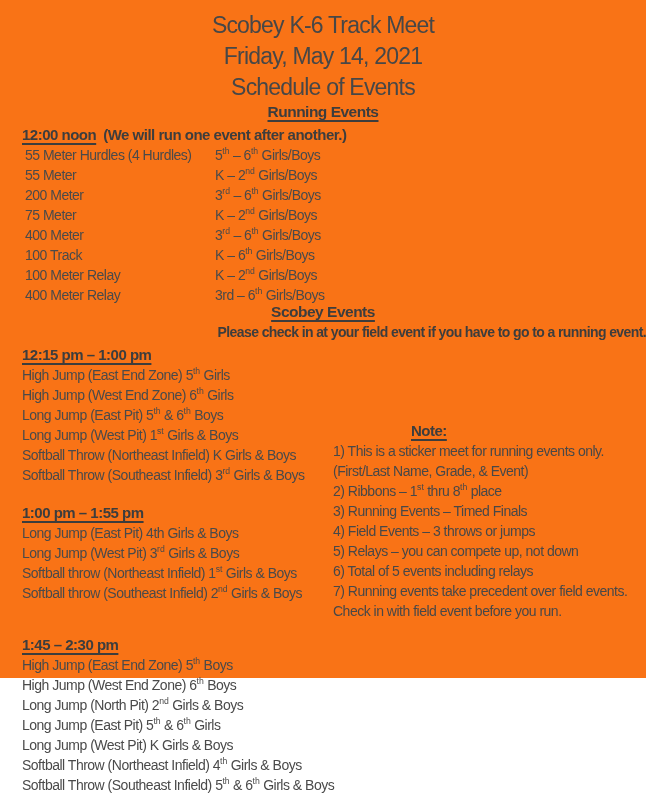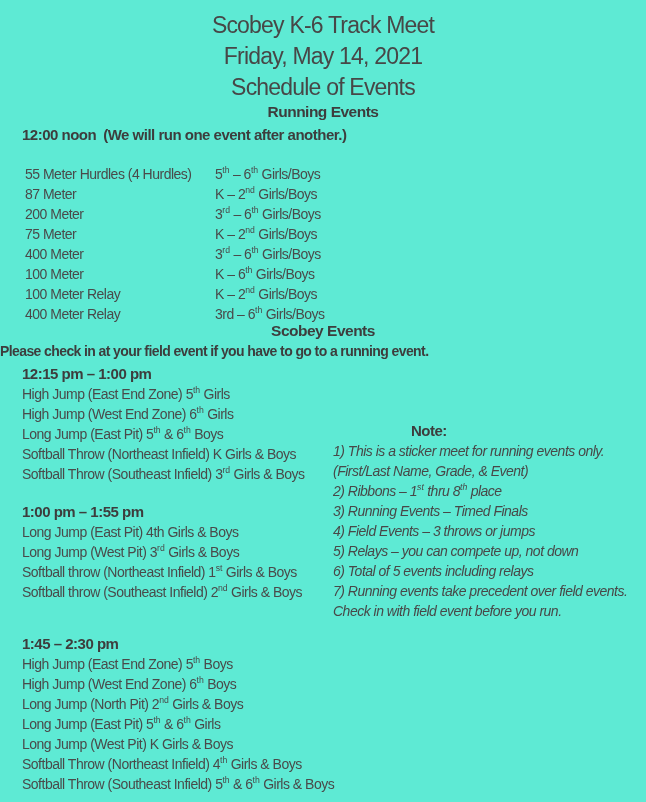--- a/index.html
+++ b/index.html
@@ -3,47 +3,47 @@
 <meta charset="utf-8">
 <style>
   * { margin:0; padding:0; box-sizing:border-box; }
   html, body { background:#ffffff; }
   body {
     width:646px; height:802px; overflow:hidden;
     font-family:"Liberation Sans", sans-serif;
     color:#4a4a4a; letter-spacing:-0.5px;
     -webkit-font-smoothing:antialiased;
   }
-  .doc { position:relative; width:646px; height:802px; background:#5eead4; }
+  .doc { position:relative; width:646px; height:678px; background:#f97316; }
 
   .titles { padding-top:10px; text-align:center; font-size:23px; line-height:31px; color:#474747; letter-spacing:-0.8px; }
 
   .sec-head { text-align:center; font-size:15.5px; font-weight:700; line-height:18px; color:#3d3d3d; }
   .sec-head.field { margin-top:-2px; }
-  .ul { text-decoration-thickness:1.5px; text-underline-offset:2.5px; }
+  .ul { text-decoration:underline; text-decoration-thickness:1.5px; text-underline-offset:2.5px; }
 
   .start-line { margin:4px 12px 0 22px; font-size:15px; font-weight:700; line-height:20px; color:#3d3d3d; }
   .start-label { margin-right:7px; }
 
-  .run-list { margin-left:25px;margin-top:19px; }
+  .run-list { margin-left:25px; }
   .run-row { display:flex; font-size:14px; line-height:20px; white-space:nowrap; }
   .run-name { width:190px; flex:0 0 190px; }
 
-  .instruction { margin-top:1px; text-align:left; font-size:14px; font-weight:700; line-height:21px; color:#3d3d3d; letter-spacing:-0.6px; }
+  .instruction { margin-top:1px; text-align:right; font-size:14px; font-weight:700; line-height:21px; color:#3d3d3d; letter-spacing:-0.6px; }
 
   .time-head { margin-left:22px; font-size:15px; font-weight:700; line-height:21px; color:#3d3d3d; }
   .tb-1 .time-head { margin-top:1px; }
   .tb-2 .time-head { margin-top:17px; }
   .tb-3 .time-head { margin-top:31px; }
   .field-list { margin-left:22px; font-size:14px; line-height:20px; }
   .field-item { white-space:nowrap; }
 
   .note-block { position:absolute; left:333px; top:421px; width:304px; font-size:14px; line-height:20px; }
   .note-head { margin-left:78px; margin-bottom:0px; font-size:15px; font-weight:700; line-height:20px; color:#3d3d3d; }
-  .note-item { color:#484848;font-style:italic; }
+  .note-item { color:#484848; }
 
   sup { font-size:62%; vertical-align:super; line-height:0; letter-spacing:0; }
 </style>
 </head>
 <body>
 
 <div class="doc">
 
   <div class="titles">
     <div>Scobey K-6 Track Meet</div>
@@ -60,41 +60,41 @@
   </div>
 
   <div class="run-list">
 
       <div class="run-row">
         <span class="run-name">55 Meter Hurdles (4 Hurdles)</span>
         <span class="run-grades">5<sup>th</sup> – 6<sup>th</sup> Girls/Boys</span>
       </div>
 
       <div class="run-row">
-        <span class="run-name">87 Meter</span>
+        <span class="run-name">55 Meter</span>
         <span class="run-grades">K – 2<sup>nd</sup> Girls/Boys</span>
       </div>
 
       <div class="run-row">
         <span class="run-name">200 Meter</span>
         <span class="run-grades">3<sup>rd</sup> – 6<sup>th</sup> Girls/Boys</span>
       </div>
 
       <div class="run-row">
         <span class="run-name">75 Meter</span>
         <span class="run-grades">K – 2<sup>nd</sup> Girls/Boys</span>
       </div>
 
       <div class="run-row">
         <span class="run-name">400 Meter</span>
         <span class="run-grades">3<sup>rd</sup> – 6<sup>th</sup> Girls/Boys</span>
       </div>
 
       <div class="run-row">
-        <span class="run-name">100 Meter</span>
+        <span class="run-name">100 Track</span>
         <span class="run-grades">K – 6<sup>th</sup> Girls/Boys</span>
       </div>
 
       <div class="run-row">
         <span class="run-name">100 Meter Relay</span>
         <span class="run-grades">K – 2<sup>nd</sup> Girls/Boys</span>
       </div>
 
       <div class="run-row">
         <span class="run-name">400 Meter Relay</span>
@@ -112,20 +112,21 @@
 
     <div class="time-block tb-1">
       <div class="time-head">
         <span class="ul">12:15 pm – 1:00 pm</span>
       </div>
       <div class="field-list">
 
       <div class="field-item">High Jump (East End Zone) 5<sup>th</sup> Girls</div>
           <div class="field-item">High Jump (West End Zone) 6<sup>th</sup> Girls</div>
           <div class="field-item">Long Jump (East Pit) 5<sup>th</sup> &amp; 6<sup>th</sup> Boys</div>
+          <div class="field-item">Long Jump (West Pit) 1<sup>st</sup> Girls &amp; Boys</div>
           <div class="field-item">Softball Throw (Northeast Infield) K Girls &amp; Boys</div>
           <div class="field-item">Softball Throw (Southeast Infield) 3<sup>rd</sup> Girls &amp; Boys</div>
         </div>
     </div>
 
     <div class="time-block tb-2">
       <div class="time-head">
         <span class="ul">1:00 pm – 1:55 pm</span>
       </div>
       <div class="field-list">

